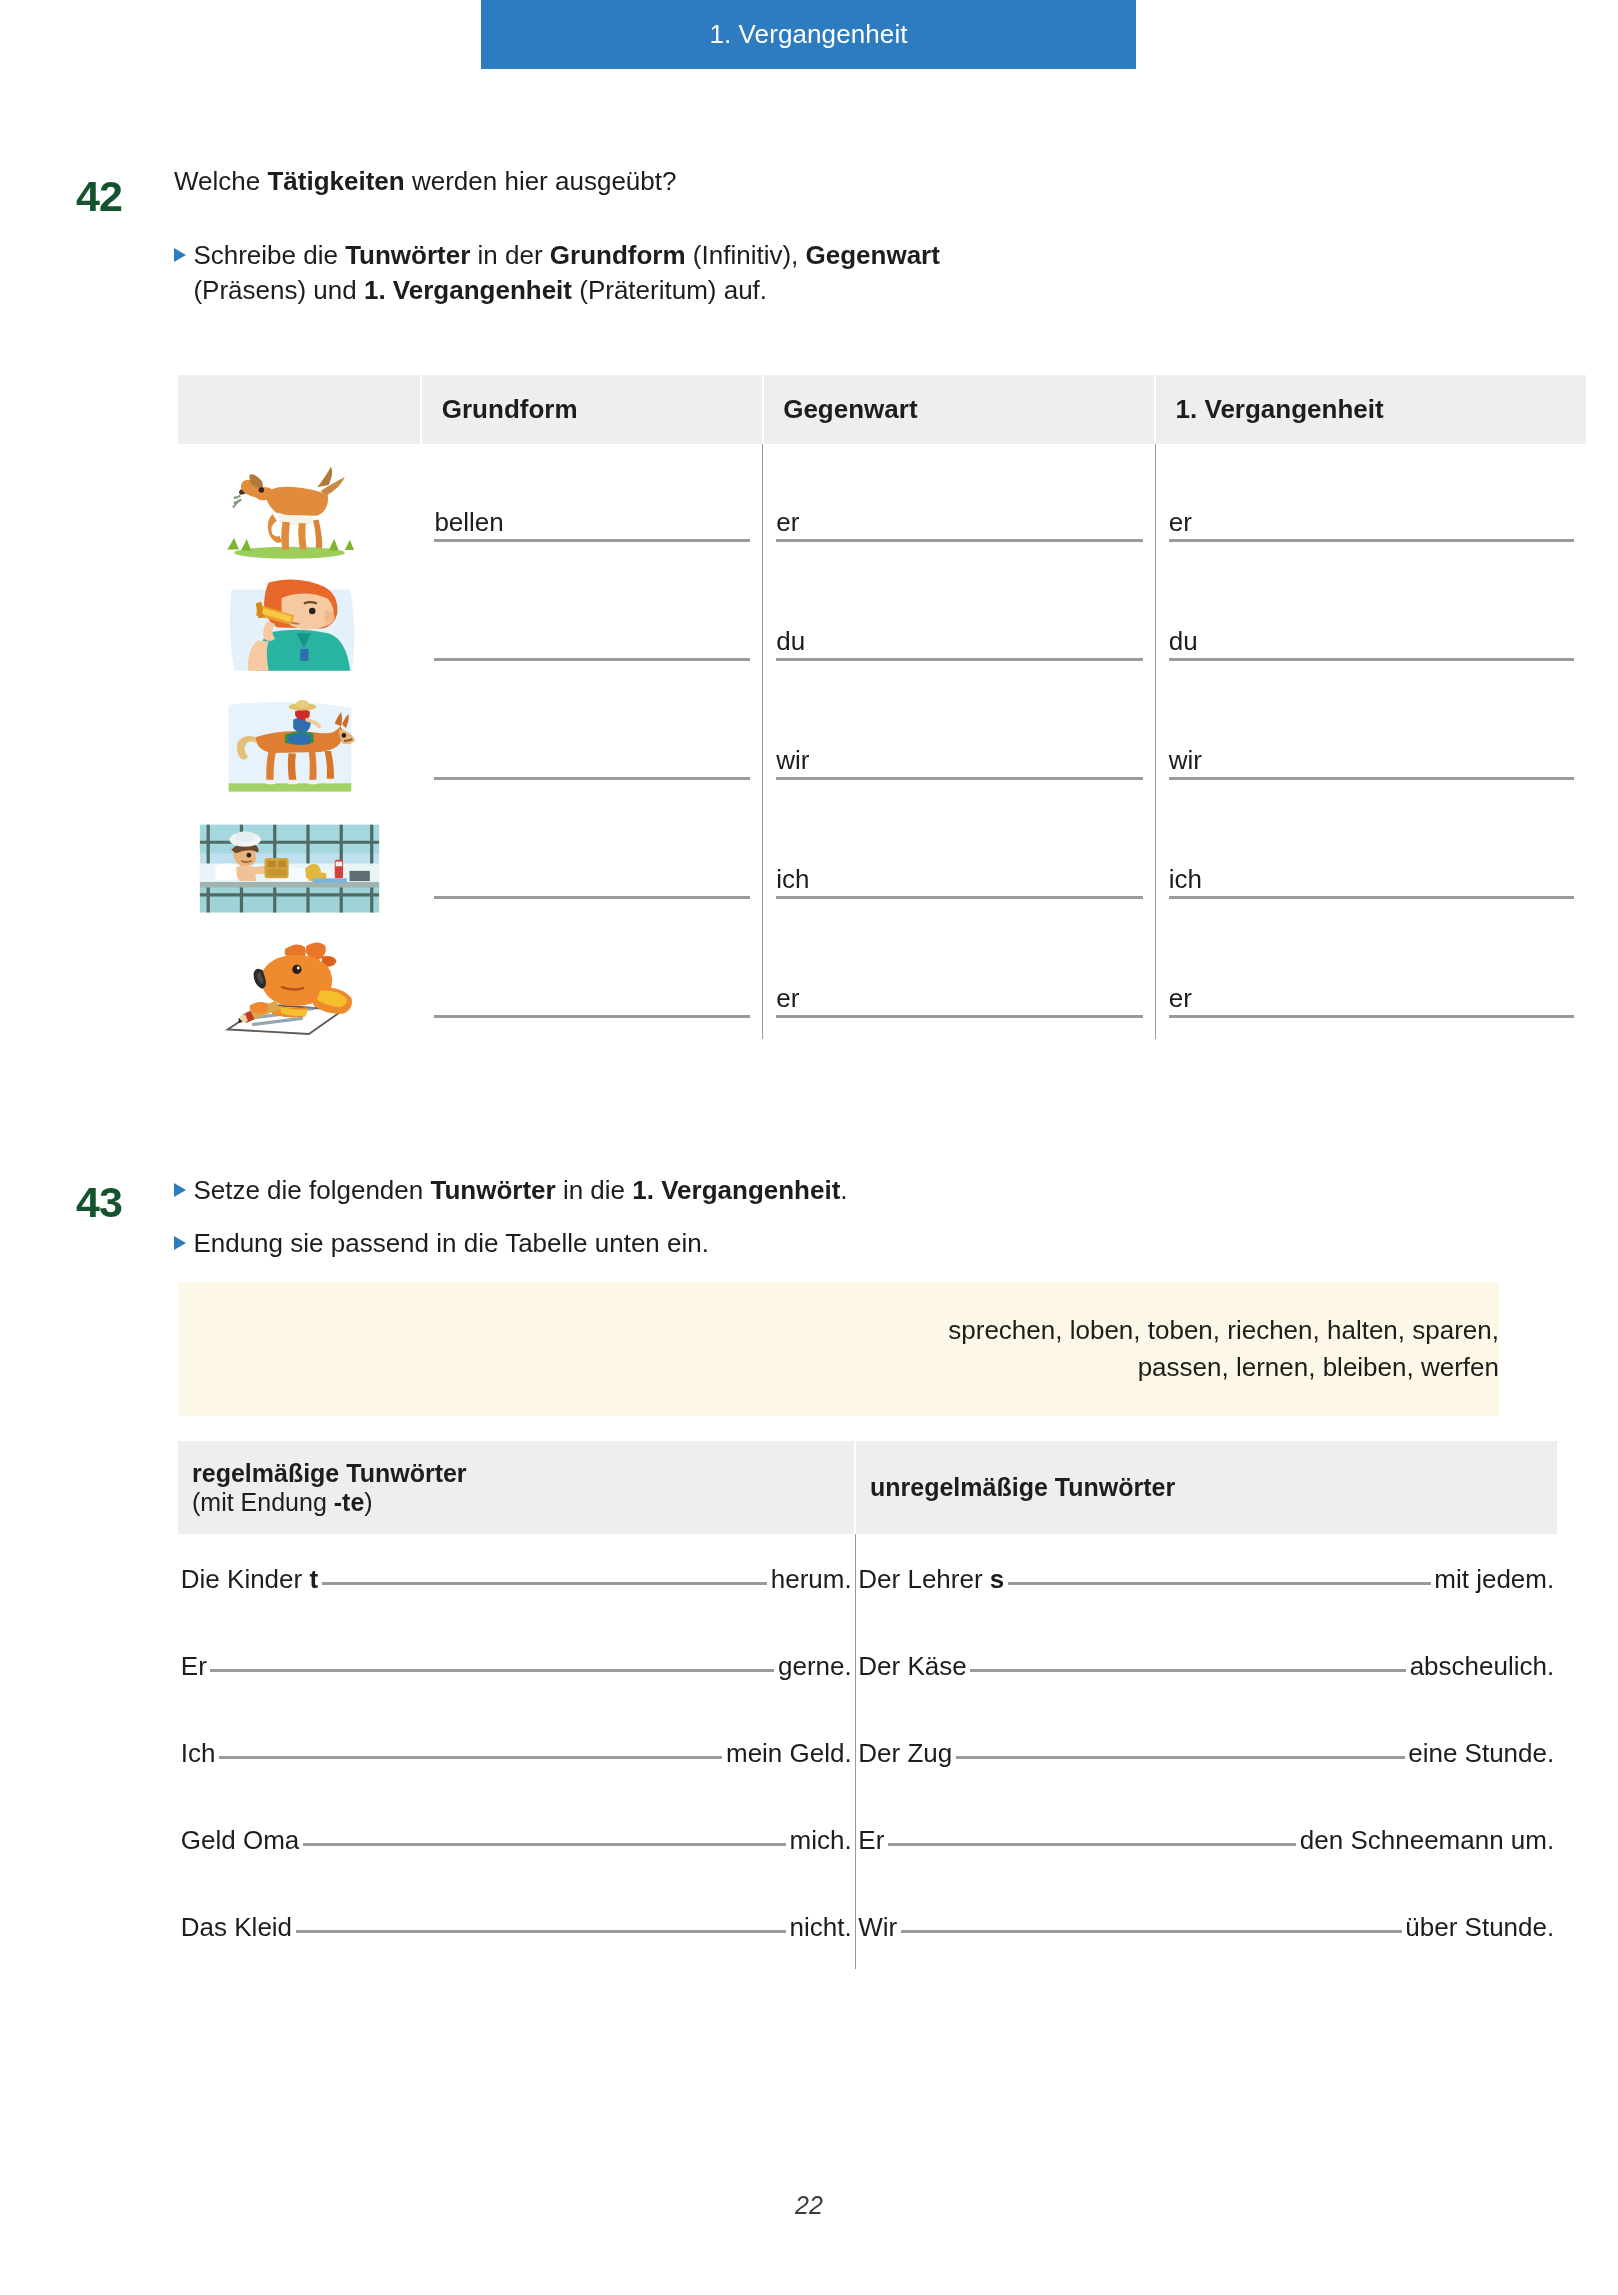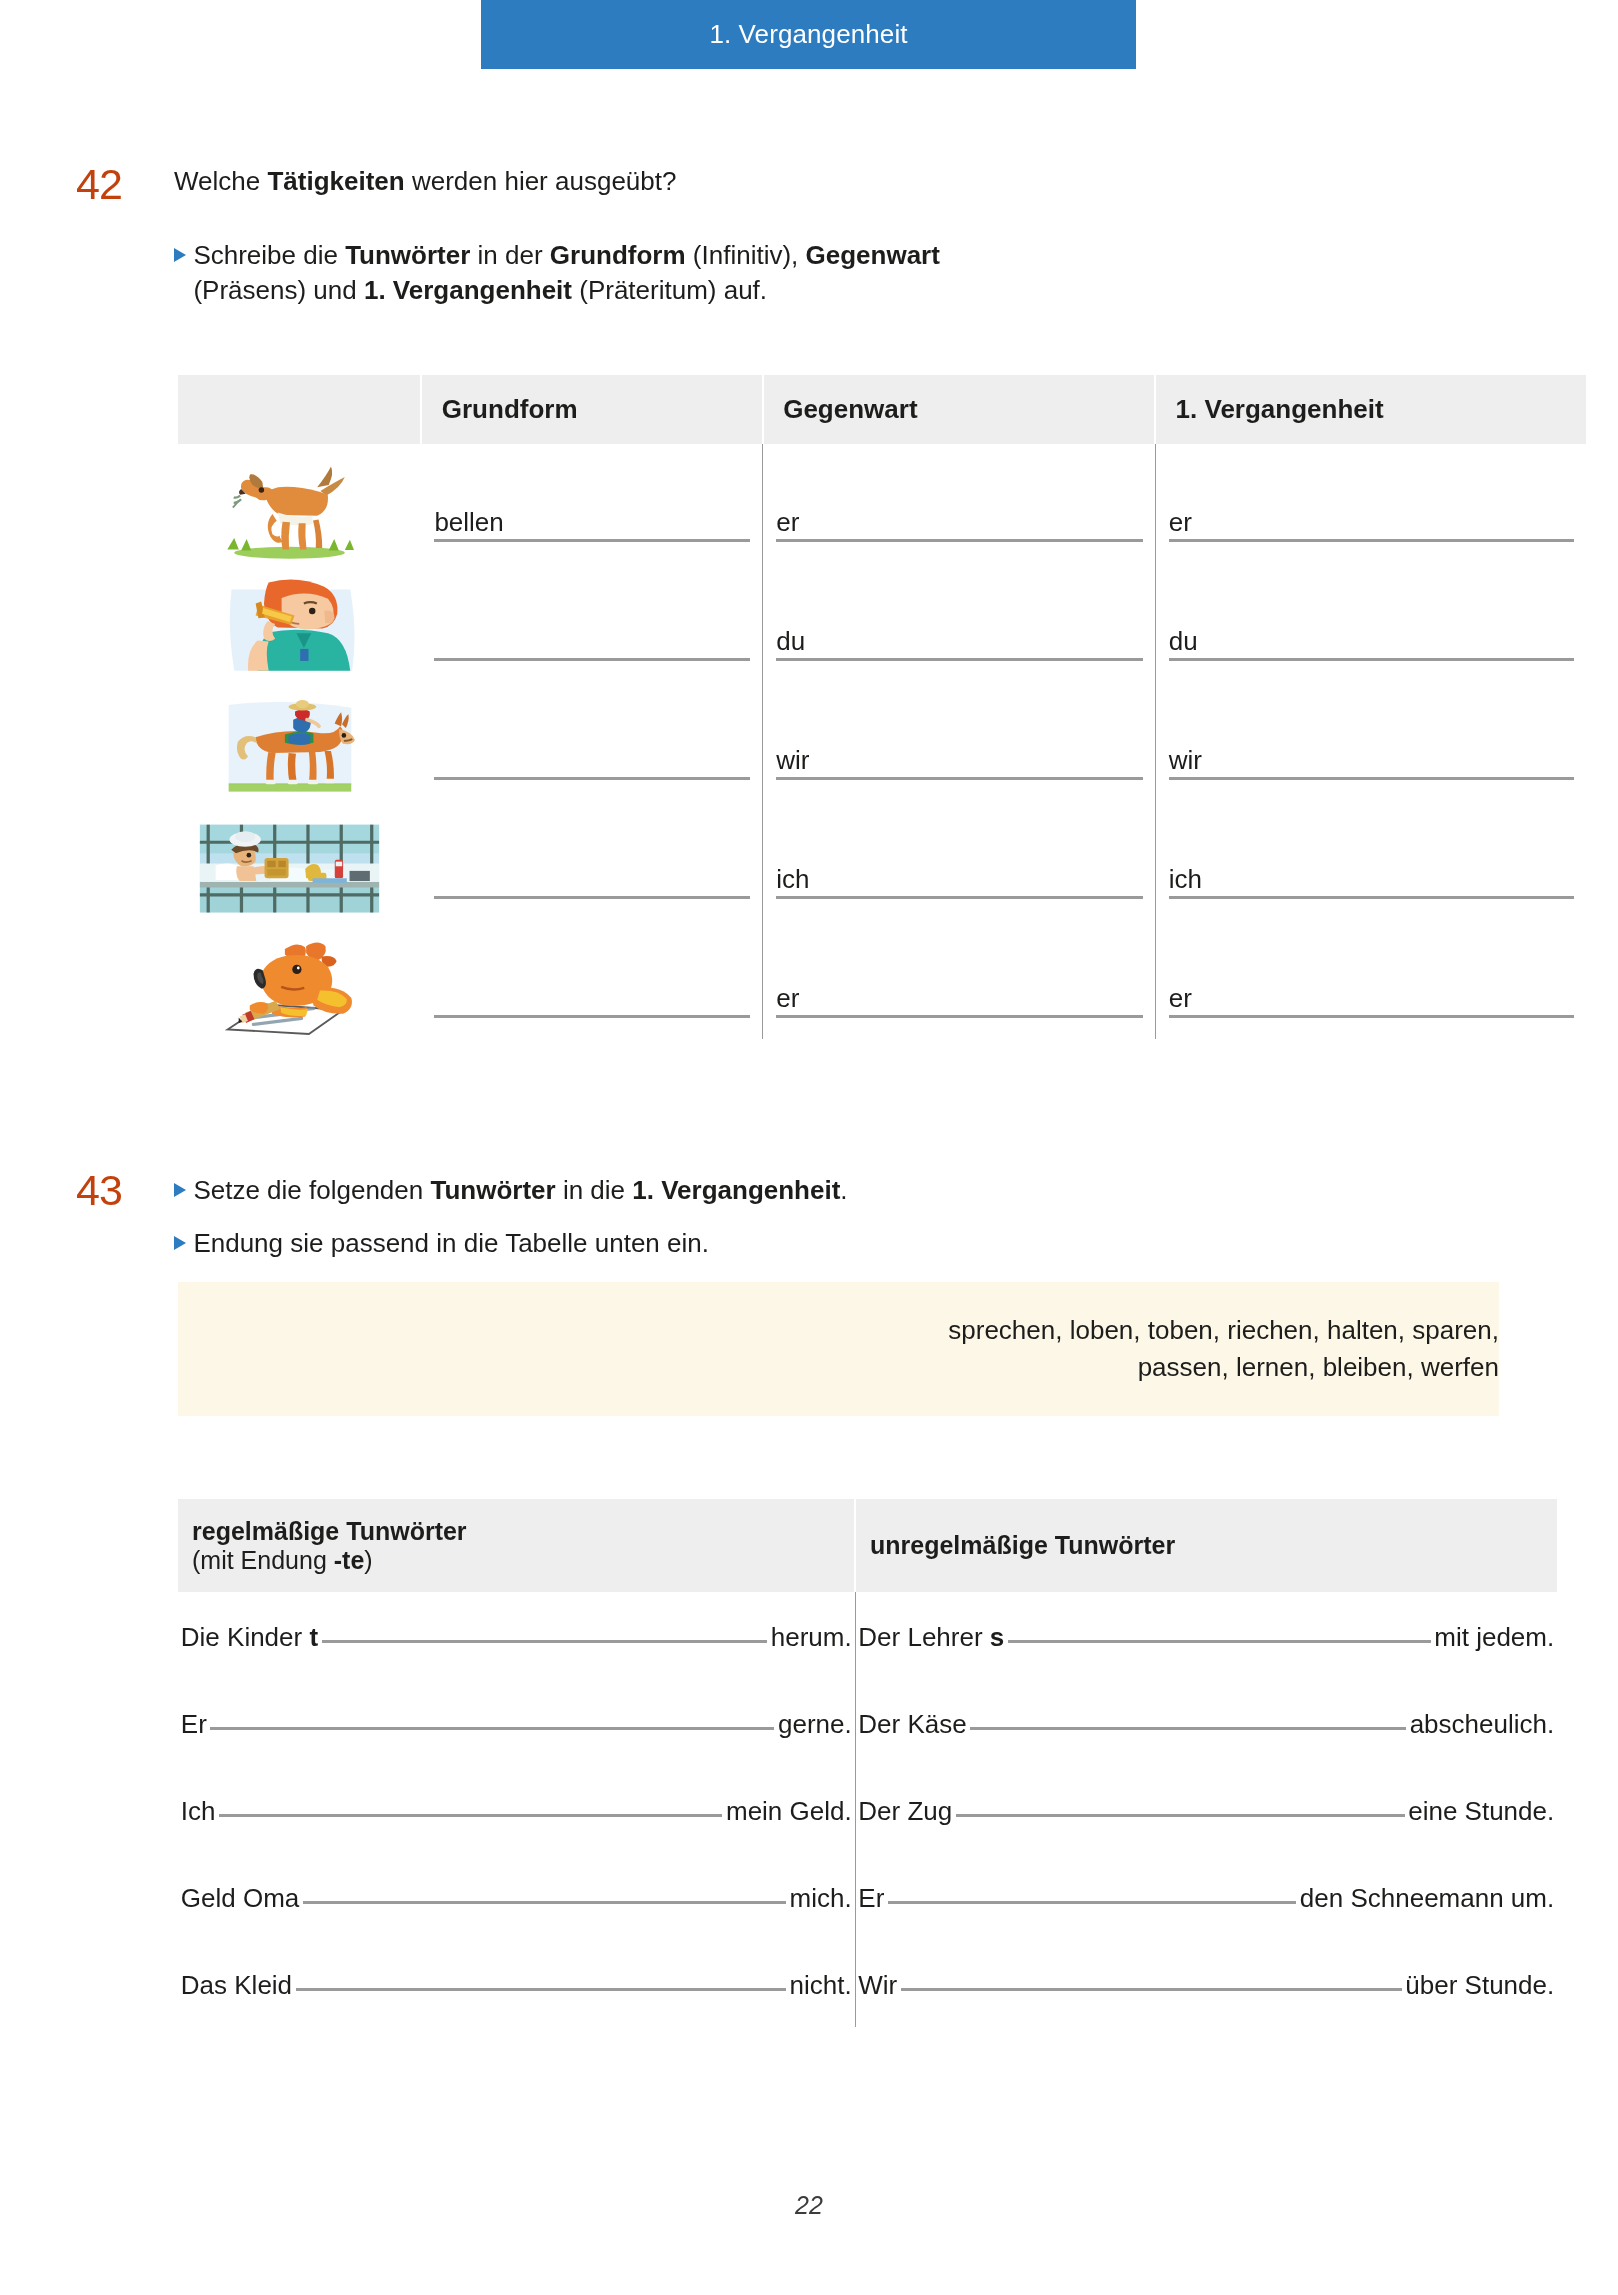--- a/index.html
+++ b/index.html
@@ -30,24 +30,25 @@
   }
   .banner-text {
     color: #ffffff;
     font-size: 26px;
     letter-spacing: 0.1px;
   }
 
   
   .ex-num {
     position: absolute;
-    color: #c2410c;
+    color: #14532d;
     font-size: 43px;
-    font-weight: normal;
+    font-weight: bold;
     letter-spacing: -0.9px;
+    margin-top: 12px;
   }
 
   .tri {
     display: inline-block;
     width: 0;
     height: 0;
     border-left: 12px solid #2d7cc0;
     border-top: 7.9px solid transparent;
     border-bottom: 7.9px solid transparent;
     vertical-align: middle;
@@ -138,21 +139,21 @@
     justify-content: center;
     font-size: 26px;
     line-height: 1.42;
     text-align: center;
   }
 
   
   .t43 {
     position: absolute;
     left: 178px;
-    top: 1499px;
+    top: 1441px;
     width: 1321px;
     border-collapse: collapse;
     table-layout: fixed;
   }
   .t43 .hdr td {
     background: #eeeeee;
     height: 93px;
     vertical-align: middle;
     font-size: 25px;
     font-weight: bold;

